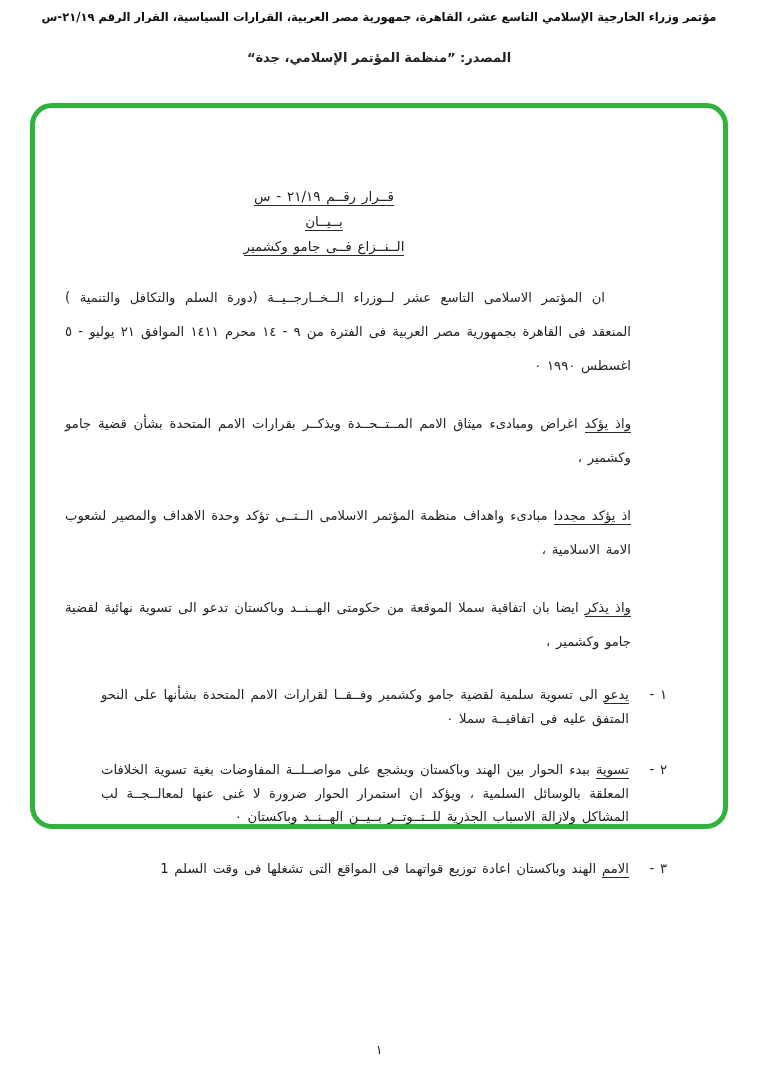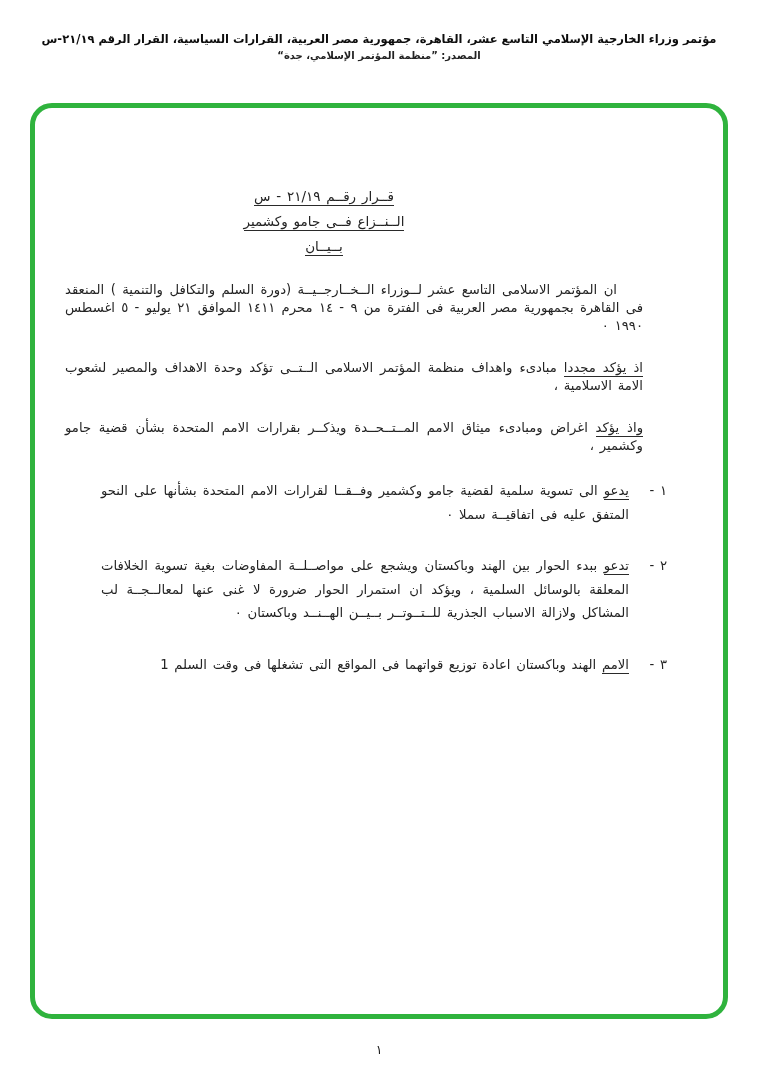--- a/index.html
+++ b/index.html
@@ -8,34 +8,34 @@
     width: 758px; height: 1078px;
     background: #ffffff;
     font-family: "DejaVu Sans", sans-serif;
     color: #1e1e1e;
     position: relative;
     overflow: hidden;
   }
 
   
   .top-header {
-    position: absolute; top: 32px; left: 22px; right: 22px;
+    position: absolute; top: 10px; left: 22px; right: 22px;
     direction: rtl; text-align: center;
     font-size: 11.5px; font-weight: bold; color: #0d0d0d;
   }
   .source-line {
     position: absolute; top: 50px; left: 22px; right: 22px;
     direction: rtl; text-align: center;
-    font-size: 10px; font-weight: bold; color: #222;
+    font-size: 13px; font-weight: bold; color: #222;
   }
 
   
   .scan-frame {
     position: absolute; left: 30px; top: 103px;
-    width: 698px; height: 916px;
+    width: 698px; height: 726px;
     border: 5px solid var(--border-green, #2fb33d);
     border-radius: 22px;
     background: #ffffff;
   }
 
   .doc {
     position: absolute; inset: 0;
     padding: 76px 56px 0 30px;
     direction: rtl;
     color: #232323;
@@ -47,23 +47,23 @@
     transform: translateX(-42px);
     margin-bottom: 22px;
   }
   .title-line { line-height: 25px; font-size: 13.5px; }
   .title-line > span {
     border-bottom: 1.5px solid #2a2a2a;
     padding-bottom: 1px;
   }
 
   .para {
-    font-size: 13.2px; line-height: 18px;
+    font-size: 13.2px; line-height: 34px;
     text-align: justify;
-    margin: 0 24px 24px 0;
+    margin: 0 36px 24px 0;
   }
   .para.first { text-indent: 26px; }
 
   .lead { border-bottom: 1.5px solid #2a2a2a; padding-bottom: 1px; }
 
   .items { margin-top: 24px; }
   .item {
     display: flex; direction: rtl;
     margin-bottom: 28px;
     font-size: 13.2px; line-height: 23.5px;
@@ -84,44 +84,45 @@
 <div class="source-line" dir="rtl">المصدر: ”منظمة المؤتمر الإسلامي، جدة“</div>
 
 <div class="scan-frame">
   <div class="doc" dir="rtl">
 
     <div class="title-block">
       <div class="title-line">
         <span>قــرار رقــم ٢١/١٩ - س</span>
       </div>
       <div class="title-line">
-        <span>الــنــزاع فــى جامو وكشمير</span>
+        <span>بــيــان</span>
       </div>
       <div class="title-line">
-        <span>بــيــان</span>
+        <span>الــنــزاع فــى جامو وكشمير</span>
       </div>
     </div>
 
     <p class="para first"><span>ان المؤتمر الاسلامى التاسع عشر لــوزراء الــخــارجــيــة (دورة السلم والتكافل والتنمية ) المنعقد فى القاهرة بجمهورية مصر العربية فى الفترة من ٩ - ١٤ محرم ١٤١١ الموافق ٢١ يوليو - ٥ اغسطس ١٩٩٠ ٠</span></p>
 
+    <p class="para"><span class="lead">واذ يؤكد</span><span> اغراض ومبادىء ميثاق الامم المــتــحــدة ويذكــر بقرارات الامم المتحدة بشأن قضية جامو وكشمير ،</span></p>
+
     <p class="para"><span class="lead">اذ يؤكد مجددا</span><span> مبادىء واهداف منظمة المؤتمر الاسلامى الــتــى تؤكد وحدة الاهداف والمصير لشعوب الامة الاسلامية ،</span></p>
 
-    <p class="para"><span class="lead">واذ يؤكد</span><span> اغراض ومبادىء ميثاق الامم المــتــحــدة ويذكــر بقرارات الامم المتحدة بشأن قضية جامو وكشمير ،</span></p>
-
+    <p class="para"><span class="lead">واذ يذكر</span><span> ايضا بان اتفاقية سملا الموقعة من حكومتى الهــنــد وباكستان تدعو الى تسوية نهائية لقضية جامو وكشمير ،</span></p>
 
     <div class="items">
 
       <div class="item">
         <span class="item-num">١ -</span>
         <div class="item-body"><span class="lead">يدعو</span><span> الى تسوية سلمية لقضية جامو وكشمير وفــقــا لقرارات الامم المتحدة بشأنها على النحو المتفق عليه فى اتفاقيــة سملا ٠</span></div>
       </div>
 
       <div class="item">
         <span class="item-num">٢ -</span>
-        <div class="item-body"><span class="lead">تدعو</span><span> ببدء الحوار بين الهند وباكستان ويشجع على مواصــلــة المفاوضات بغية تسوية الخلافات المعلقة بالوسائل السلمية ، ويؤكد ان استمرار الحوار ضرورة لا غنى عنها لمعالــجــة لب المشاكل ولازالة الاسباب الجذرية للــتــوتــر بــيــن الهــنــد وباكستان ٠</span></div>
+        <div class="item-body"><span class="lead">تسوية</span><span> ببدء الحوار بين الهند وباكستان ويشجع على مواصــلــة المفاوضات بغية تسوية الخلافات المعلقة بالوسائل السلمية ، ويؤكد ان استمرار الحوار ضرورة لا غنى عنها لمعالــجــة لب المشاكل ولازالة الاسباب الجذرية للــتــوتــر بــيــن الهــنــد وباكستان ٠</span></div>
       </div>
 
       <div class="item">
         <span class="item-num">٣ -</span>
         <div class="item-body"><span class="lead">الامم</span><span> الهند وباكستان اعادة توزيع قواتهما فى المواقع التى تشغلها فى وقت السلم 1</span></div>
       </div>
 
     </div>
   </div>
 </div>

